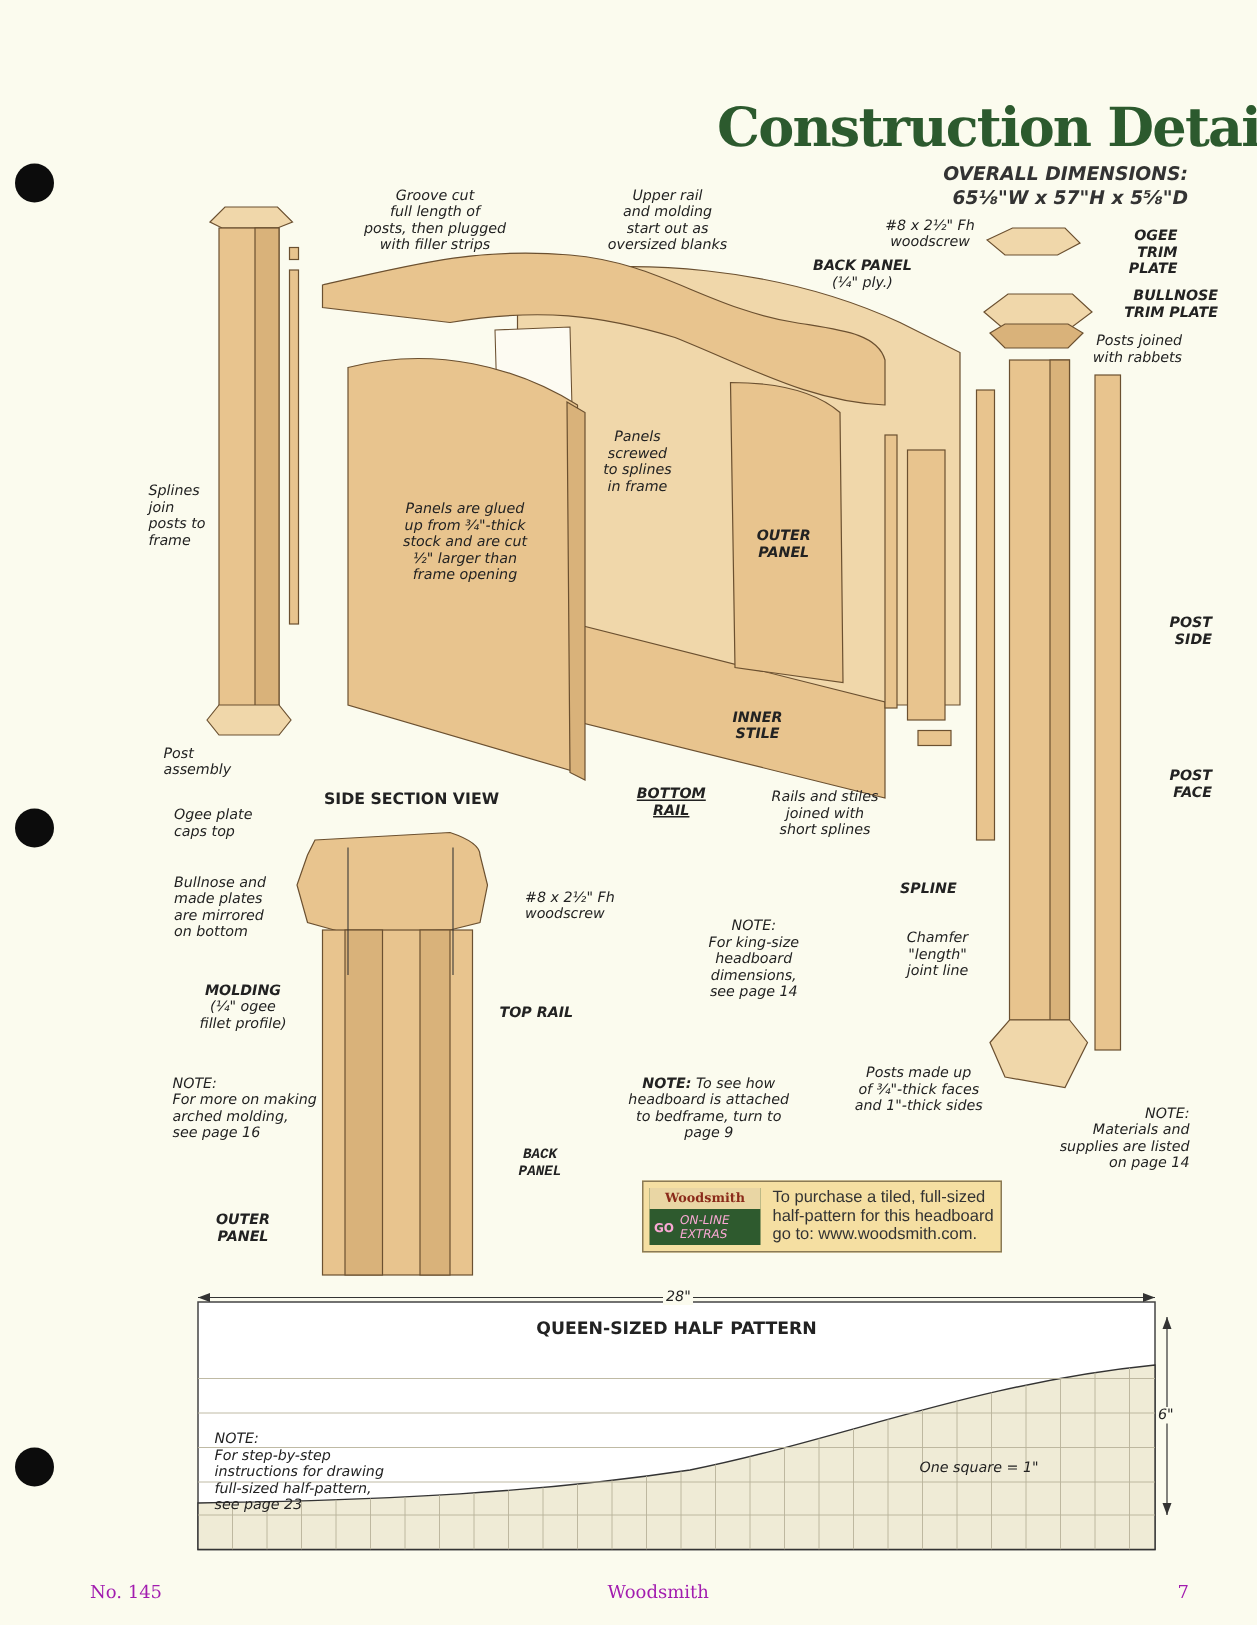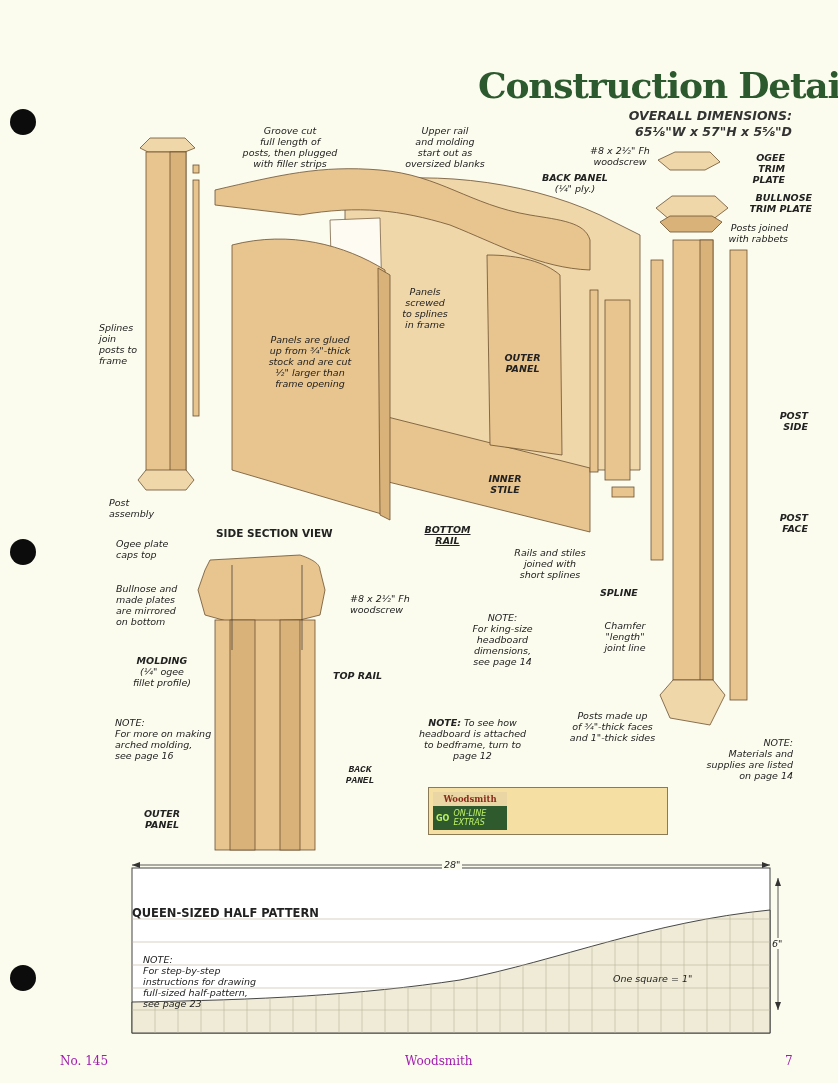--- a/index.html
+++ b/index.html
@@ -15,25 +15,25 @@
   .lbl.c { text-align: center; }
   .lbl.r { text-align: right; }
   .lbl.b { font-weight: bold; }
   .head { position: absolute; font-weight: bold; font-size: 10.5px; color: #222; }
   svg.art { position: absolute; left: 0; top: 0; }
   .promo { left: 428px; top: 787px; width: 240px; height: 48px; background: #f5dfa2; border: 1px solid #8a7a55;
            display: flex; align-items: center; padding: 4px; }
   .promo-logo { width: 74px; height: 38px; background: #2e5a2e; display: flex; flex-direction: column; }
   .promo-logo .brand { height: 14px; background: #e9d6a4; color: #8a2a1a; font-family: "DejaVu Serif", serif;
                        font-size: 8.5px; font-weight: bold; text-align: center; line-height: 14px; }
-  .promo-logo .low { flex: 1; display: flex; align-items: center; padding-left: 3px; color: #bef264; }
+  .promo-logo .low { flex: 1; display: flex; align-items: center; padding-left: 3px; color: #f9a8d4; }
   .promo-logo .go { font-size: 8px; font-weight: bold; margin-right: 4px; }
   .promo-logo .ex { font-size: 8px; font-style: italic; line-height: 9px; }
   .promo-text { margin-left: 8px; font-family: "Liberation Sans", sans-serif; font-size: 11px; line-height: 12.5px; color: #333; }
-  .pattern-title { position: absolute; left: 132px; top: 878px; width: 638px; font-weight: bold; font-size: 11.5px; color: #222; margin-top: 28px; }
+  .pattern-title { position: absolute; left: 132px; top: 878px; width: 638px; text-align: center; font-weight: bold; font-size: 11.5px; color: #222; }
   .footer { position: absolute; top: 1054px; font-family: "DejaVu Serif", serif; font-size: 12px; color: #a21caf; }
 </style>
 </head>
 <body>
 
 <div class="hole" style="top:109px;"></div>
 <div class="hole" style="top:539px;"></div>
 <div class="hole" style="top:965px;"></div>
 
 <svg class="art" width="838" height="1083">
@@ -185,39 +185,39 @@
 <div class="lbl c b" style="left:480px;top:473px;width:50px;white-space:pre-line;">INNER
 STILE</div>
 <div class="lbl r b" style="left:760px;top:410px;width:48px;white-space:pre-line;">POST
 SIDE</div>
 <div class="lbl r b" style="left:760px;top:512px;width:48px;white-space:pre-line;">POST
 FACE</div>
 <div class="lbl" style="left:109px;top:497px;width:60px;white-space:pre-line;">Post
 assembly</div>
 <div class="lbl c b" style="left:420px;top:524px;width:55px;white-space:pre-line;text-decoration:underline;">BOTTOM
 RAIL</div>
-<div class="lbl c" style="left:510px;top:547px;width:80px;white-space:pre-line;">Rails and stiles
+<div class="lbl c" style="left:510px;top:526px;width:80px;white-space:pre-line;">Rails and stiles
 joined with
 short splines</div>
 <div class="lbl b" style="left:600px;top:587px;width:50px;">SPLINE</div>
 <div class="lbl c" style="left:595px;top:620px;width:60px;white-space:pre-line;">Chamfer
 "length"
 joint line</div>
 <div class="lbl c" style="left:565px;top:710px;width:95px;white-space:pre-line;">Posts made up
 of ¾"-thick faces
 and 1"-thick sides</div>
 <div class="lbl c" style="left:465px;top:612px;width:75px;white-space:pre-line;">NOTE:
 For king-size
 headboard
 dimensions,
 see page 14</div>
 <div class="lbl c" style="left:415px;top:717px;width:115px;white-space:pre-line;"><b>NOTE:</b><span> To see how
 headboard is attached
 to bedframe, turn to
-page 12</span></div>
+page 9</span></div>
 <div class="lbl r" style="left:695px;top:737px;width:98px;white-space:pre-line;">NOTE:
 Materials and
 supplies are listed
 on page 14</div>
 
 <div class="head" style="left:216px;top:527px;">SIDE SECTION VIEW</div>
 <div class="lbl" style="left:116px;top:538px;width:80px;white-space:pre-line;">Ogee plate
 caps top</div>
 <div class="lbl" style="left:116px;top:583px;width:80px;white-space:pre-line;">Bullnose and
 made plates
@@ -240,20 +240,23 @@
 
 <div class="abs promo">
   <div class="promo-logo">
     <div class="brand">Woodsmith</div>
     <div class="low">
       <span class="go">GO</span>
       <span class="ex" style="white-space:pre-line;">ON-LINE
 EXTRAS</span>
     </div>
   </div>
+  <div class="promo-text" style="white-space:pre-line;">To purchase a tiled, full-sized
+half-pattern for this headboard
+go to: www.woodsmith.com.</div>
 </div>
 
 <div class="lbl" style="left:442px;top:859px;background:#fbfbee;padding:0 2px;">28"</div>
 <div class="pattern-title">QUEEN-SIZED HALF PATTERN</div>
 <div class="lbl" style="left:772px;top:938px;background:#fbfbee;">6"</div>
 <div class="lbl" style="left:143px;top:954px;width:130px;white-space:pre-line;">NOTE:
 For step-by-step
 instructions for drawing
 full-sized half-pattern,
 see page 23</div>

